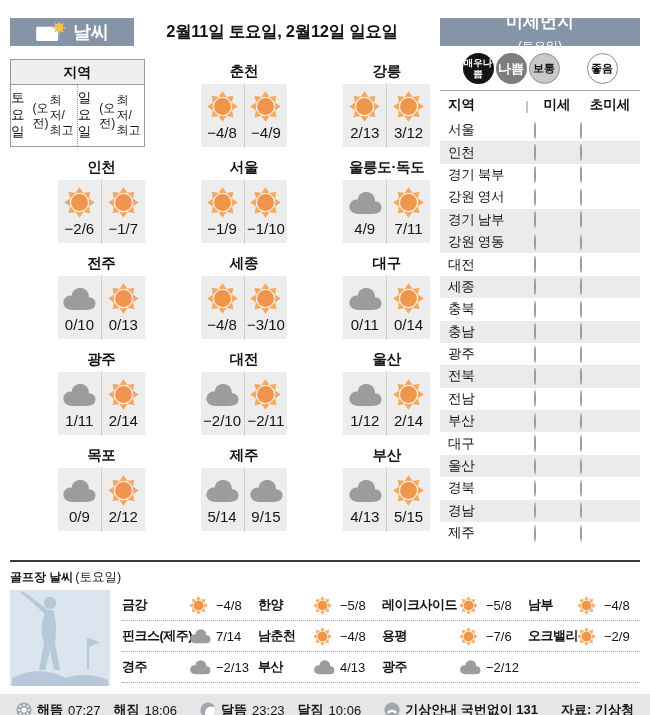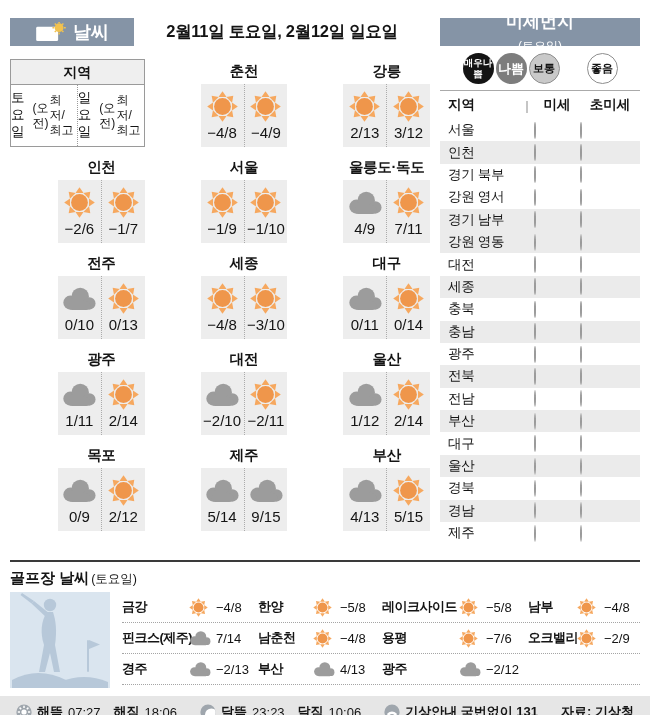--- a/index.html
+++ b/index.html
@@ -69,21 +69,21 @@
   }
   .dust-row.alt { background:#EBEBEB; }
   .dust-region { grid-column:1/3; }
   .dcirc { width:15px; height:15px; border-radius:50%; margin:0 auto; }
   .dcirc.normal { background:var(--dust-normal,#CDCDCD); border:1px solid #9A9A9A; }
   .dcirc.good { background:var(--dust-good,#fff); border:1px solid #9A9A9A; }
 
   
   .golf-sep { border-top:2px solid #3a3a3a; margin-top:16px; }
   .golf-title { margin:7px 0 4px; display:flex; align-items:baseline; gap:2px; }
-  .golf-title .t { font-size:15px; font-weight:bold; }
+  .golf-title .t { font-size:12px; font-weight:bold; }
   .golf-title .sub { font-size:12.5px; }
   .golf-body { display:flex; gap:12px; }
   .golfer-box { width:100px; height:96px; background:var(--golfer-bg,#DAE5EF); flex:none; }
   .golfer-box svg { width:100px; height:96px; display:block; }
   #golf-rows { flex:1; }
   .golf-row {
     display:grid; grid-template-columns:66px 24px 46px 54px 24px 46px 76px 24px 46px 48px 24px 38px;
     align-items:center; height:31px; border-bottom:1px dotted #a5a5a5;
     font-size:13px; white-space:nowrap;
   }

